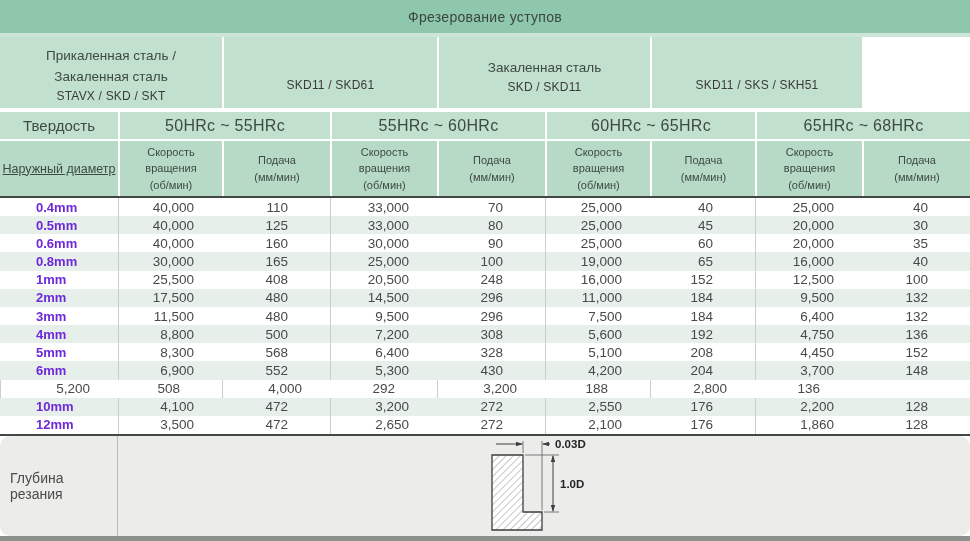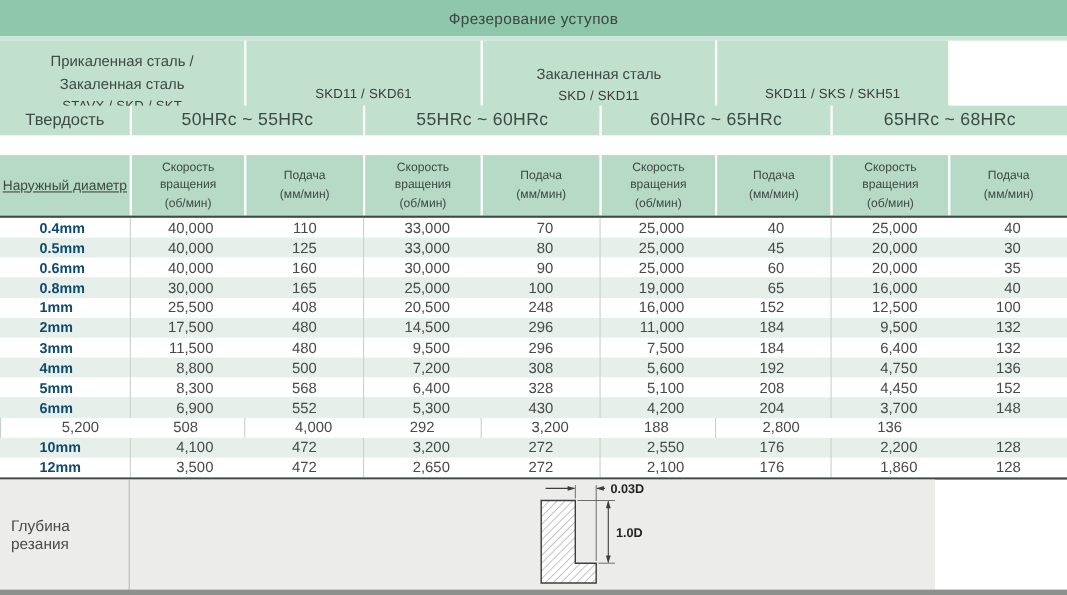--- a/index.html
+++ b/index.html
@@ -8,21 +8,21 @@
     font-family:"Liberation Sans", sans-serif;
     --cols:118px 104px 108px 107px 108px 105px 105px 107px 108px;
   }
   .title-bar{position:absolute;top:0;left:0;width:970px;height:33px;background:#8ec7ab;
     display:flex;align-items:center;justify-content:center;text-align:right;}
   .title-bar span{font-size:14px;color:#3a463f;letter-spacing:.3px;}
   .gap-strip{position:absolute;top:33px;left:0;width:970px;height:4px;background:#cde5d8;}
   .row{position:absolute;left:0;width:970px;display:grid;grid-template-columns:var(--cols);box-sizing:border-box;}
   .row > div{box-sizing:border-box;}
   .mat-row{top:37px;height:71px;}
-  .hard-row{top:96px;height:27px;}
+  .hard-row{top:112px;height:27px;}
   .sub-row{top:141px;height:55px;}
   .hcell{background:#c1e0ce;border-left:2px solid #ffffff;}
   .row .hcell:first-child{border-left:none;}
   .sub-row .hcell{background:#b6dac6;}
   .label-cell{display:flex;align-items:center;justify-content:center;color:#3e4a44;}
   .mat-label{font-size:15px;}
   .hard-label{font-size:15px;}
   .dia-label{font-size:12.5px;text-decoration:underline;}
   .mat-cell{grid-column:span 2;display:flex;flex-direction:column;align-items:center;justify-content:center;}
   .mat-cell.threeline{padding-top:4px;}
@@ -35,26 +35,26 @@
   .sub-cell{display:flex;flex-direction:column;align-items:center;justify-content:center;
     font-size:11px;line-height:1.5;color:#3e4a44;text-align:center;}
   .dark-line{position:absolute;left:0;width:970px;height:2px;background:#414944;}
   .line-top{top:196px;}
   .line-bottom{top:434px;}
   .data-wrap{position:absolute;top:198px;left:0;width:970px;height:236px;display:flex;flex-direction:column;}
   .drow{flex:1;display:grid;grid-template-columns:var(--cols);}
   .drow.tint{background:#e6efe9;}
   .drow > div{box-sizing:border-box;}
   .gs{border-left:1px solid #c9cfc9;}
-  .c-dia{display:flex;align-items:center;padding-left:36px;font-weight:bold;font-size:13px;color:#0c4a6e;}
+  .c-dia{display:flex;align-items:center;padding-left:36px;font-weight:bold;font-size:13px;color:#6d28d9;}
   .c-num{display:flex;align-items:center;justify-content:flex-end;font-size:13.5px;color:#47494b;}
   .c-speed{padding-right:28px;}
   .c-feed{padding-right:42px;}
-  .footer{position:absolute;top:436px;left:0;width:850px;height:100px;background:#ecedeb;
-    display:grid;grid-template-columns:118px 852px;}
+  .footer{position:absolute;top:436px;left:0;width:970px;height:100px;background:#ecedeb;
+    display:grid;grid-template-columns:118px 852px;border-radius:10px;}
   .footer-label{box-sizing:border-box;border-right:1px solid #b9bab8;display:flex;align-items:center;
     padding-left:10px;font-size:14px;color:#4a4a4a;}
   .step-diagram{position:absolute;left:488px;top:438px;}
   .step-diagram .thin{stroke:#5a5a5a;stroke-width:0.8;}
   .step-diagram .dim{stroke:#3e3e3e;stroke-width:1;}
   .step-diagram text{font-family:"Liberation Sans", sans-serif;font-size:11.5px;font-weight:bold;fill:#242424;}
   .bottom-bar{position:absolute;top:536px;left:0;width:970px;height:5px;background:#8d918d;}
 </style>
 </head>
 <body>

